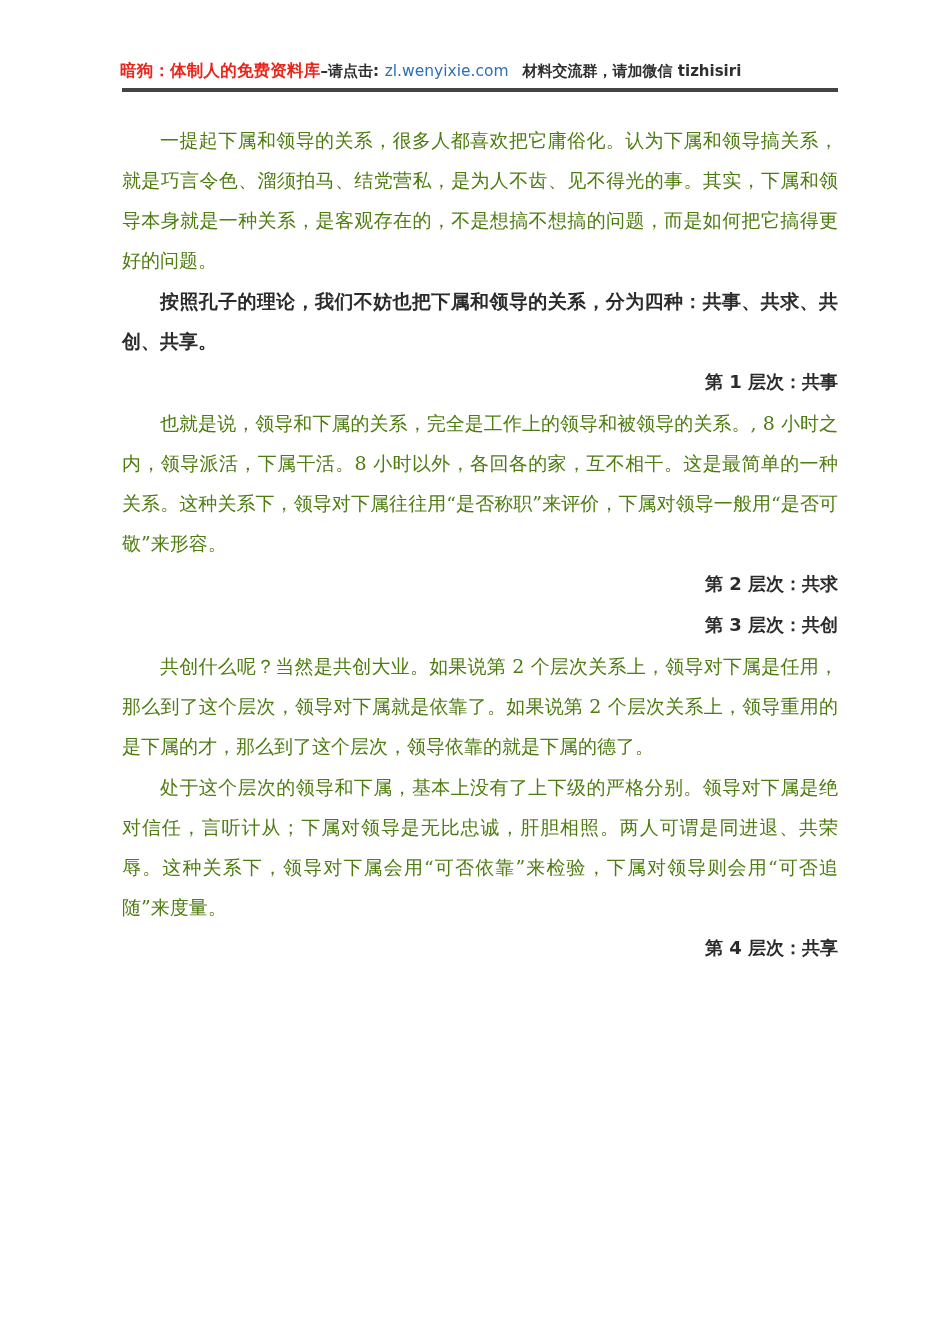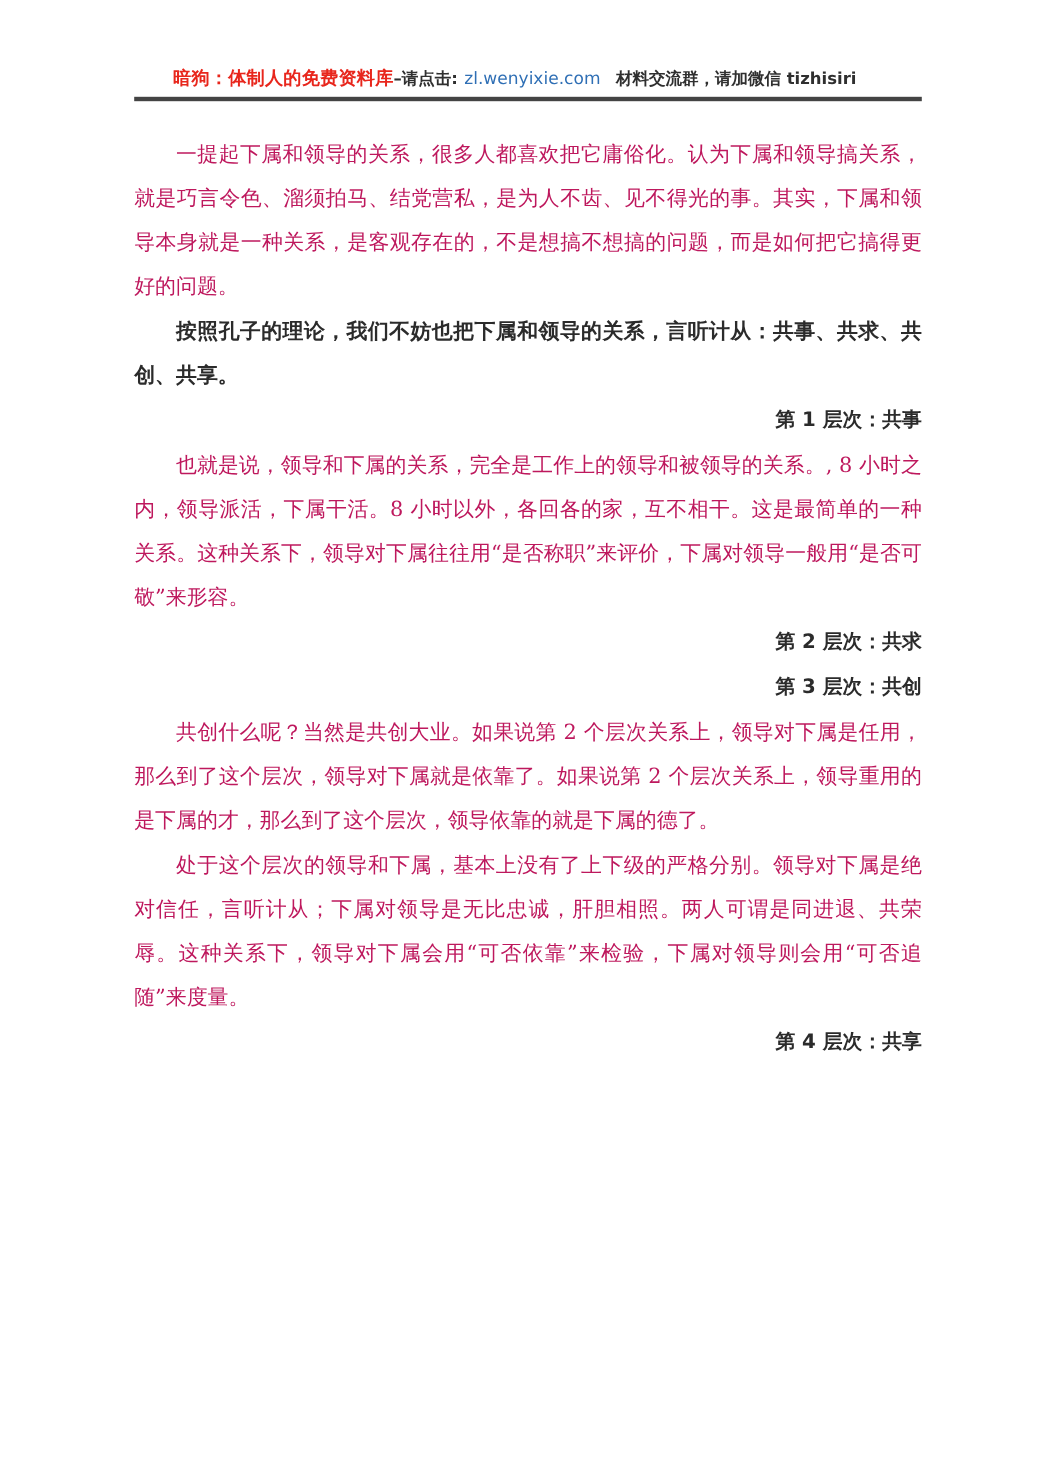--- a/index.html
+++ b/index.html
@@ -26,24 +26,23 @@
   
   .header-band {
     position: absolute;
     left: 0;
     top: 58px;
     width: 950px;
     height: 40px;
   }
   .header-line {
     position: absolute;
-    left: 110px;
+    left: 120px;
     top: 0;
     width: 716px;
-    text-align: center;
     white-space: nowrap;
     font-family: "DejaVu Sans", "Liberation Sans", sans-serif;
     font-size: 16.5px;
     font-weight: bold;
     line-height: 26px;
   }
   .hl-red {
     color: #e8261c;
     letter-spacing: 0.2px;
   }
@@ -77,21 +76,21 @@
     top: 120px;
     width: 716px;
   }
   p.para {
     margin: 0 0 1px 0;
     font-size: 19px;
     line-height: 40px;
     text-align: justify;
     text-justify: inter-ideograph;
     text-indent: 2em;
-    color: #be185d;
+    color: #4d7c0f;
     font-family: "DejaVu Serif", "Liberation Serif", serif;
   }
   p.para.bold {
     font-weight: bold;
     color: #2b2b2b;
   }
   h3.heading {
     margin: 0 0 1px 0;
     font-size: 18px;
     line-height: 40px;
@@ -110,21 +109,21 @@
   <div class="header-band">
     <div class="header-line">
       <span class="hl-red">暗狗：体制人的免费资料库</span><span class="hl-dark">–请点击:</span>
       <a class="hl-link" href="#">zl.wenyixie.com</a><span class="hl-gap"></span><span class="hl-dark">材料交流群，请加微信 tizhisiri</span>
     </div>
     <div class="header-rule"></div>
   </div>
 
   <div class="content">
       <p class="para blk">一提起下属和领导的关系，很多人都喜欢把它庸俗化。认为下属和领导搞关系，就是巧言令色、溜须拍马、结党营私，是为人不齿、见不得光的事。其实，下属和领导本身就是一种关系，是客观存在的，不是想搞不想搞的问题，而是如何把它搞得更好的问题。</p>
-      <p class="para bold blk">按照孔子的理论，我们不妨也把下属和领导的关系，言听计从：共事、共求、共创、共享。</p>
+      <p class="para bold blk">按照孔子的理论，我们不妨也把下属和领导的关系，分为四种：共事、共求、共创、共享。</p>
       <h3 class="heading blk">第 1 层次：共事</h3>
       <p class="para blk">也就是说，领导和下属的关系，完全是工作上的领导和被领导的关系。, 8 小时之内，领导派活，下属干活。8 小时以外，各回各的家，互不相干。这是最简单的一种关系。这种关系下，领导对下属往往用“是否称职”来评价，下属对领导一般用“是否可敬”来形容。</p>
       <h3 class="heading blk">第 2 层次：共求</h3>
       <h3 class="heading blk">第 3 层次：共创</h3>
       <p class="para blk">共创什么呢？当然是共创大业。如果说第 2 个层次关系上，领导对下属是任用，那么到了这个层次，领导对下属就是依靠了。如果说第 2 个层次关系上，领导重用的是下属的才，那么到了这个层次，领导依靠的就是下属的德了。</p>
       <p class="para blk">处于这个层次的领导和下属，基本上没有了上下级的严格分别。领导对下属是绝对信任，言听计从；下属对领导是无比忠诚，肝胆相照。两人可谓是同进退、共荣辱。这种关系下，领导对下属会用“可否依靠”来检验，下属对领导则会用“可否追随”来度量。</p>
       <h3 class="heading blk">第 4 层次：共享</h3>
     </div>
 
 </div>

